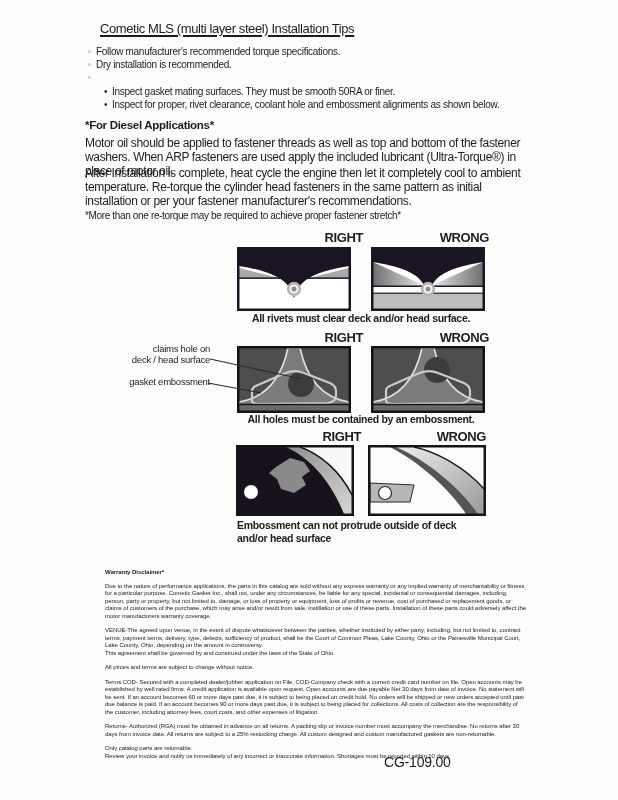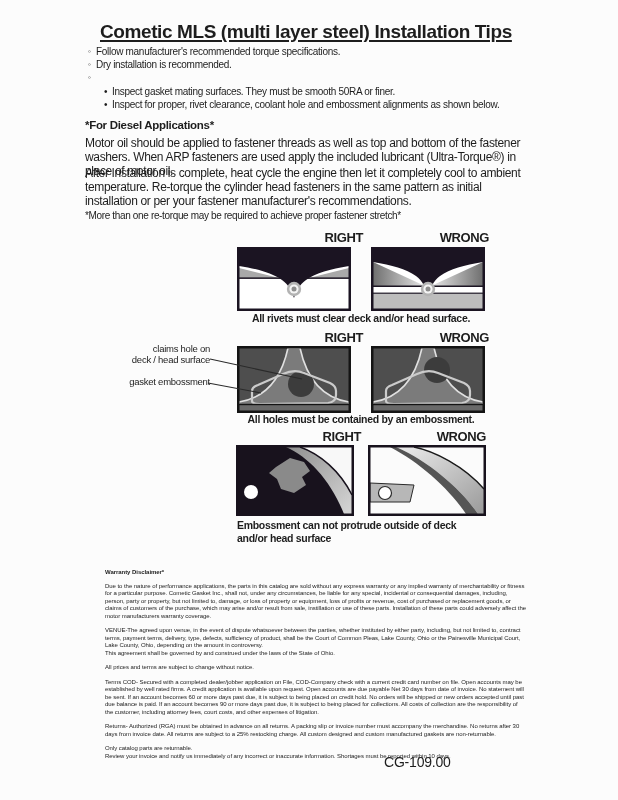--- a/index.html
+++ b/index.html
@@ -3,21 +3,21 @@
 <meta charset="utf-8">
 <style>
   html,body { margin:0; padding:0; background:#e9e9e9; }
   .page {
     position:relative; width:618px; height:800px; margin:0 auto;
     background:#fcfcfc; overflow:hidden; color:#1d1d1d;
     font-family:"Liberation Sans", sans-serif;
   }
   .abs { position:absolute; }
   .title {
-    left:100px; top:21px; font-size:19px; font-weight:bold; letter-spacing:-0.4px;
+    left:100px; top:21px; font-size:13px; font-weight:normal; letter-spacing:-0.4px;
     text-decoration:underline; text-decoration-thickness:2px; text-underline-offset:2px;
   }
   .bullets { left:88px; top:45px; width:470px; font-size:10px; letter-spacing:-0.3px; line-height:13.2px; }
   .bullet { display:flex; }
   .bullet .marker { width:8px; flex:0 0 8px; font-size:8px; line-height:13.2px; }
   .bullet.sub { margin-left:16px; }
   .bullet.sub .marker { font-size:10px; }
   .diesel-heading { left:85px; top:119px; font-size:11.5px; font-weight:bold; letter-spacing:-0.3px; }
   .body-para { font-size:12px; letter-spacing:-0.35px; line-height:14.2px; width:452px; }
   .p1 { left:85px; top:136px; }

